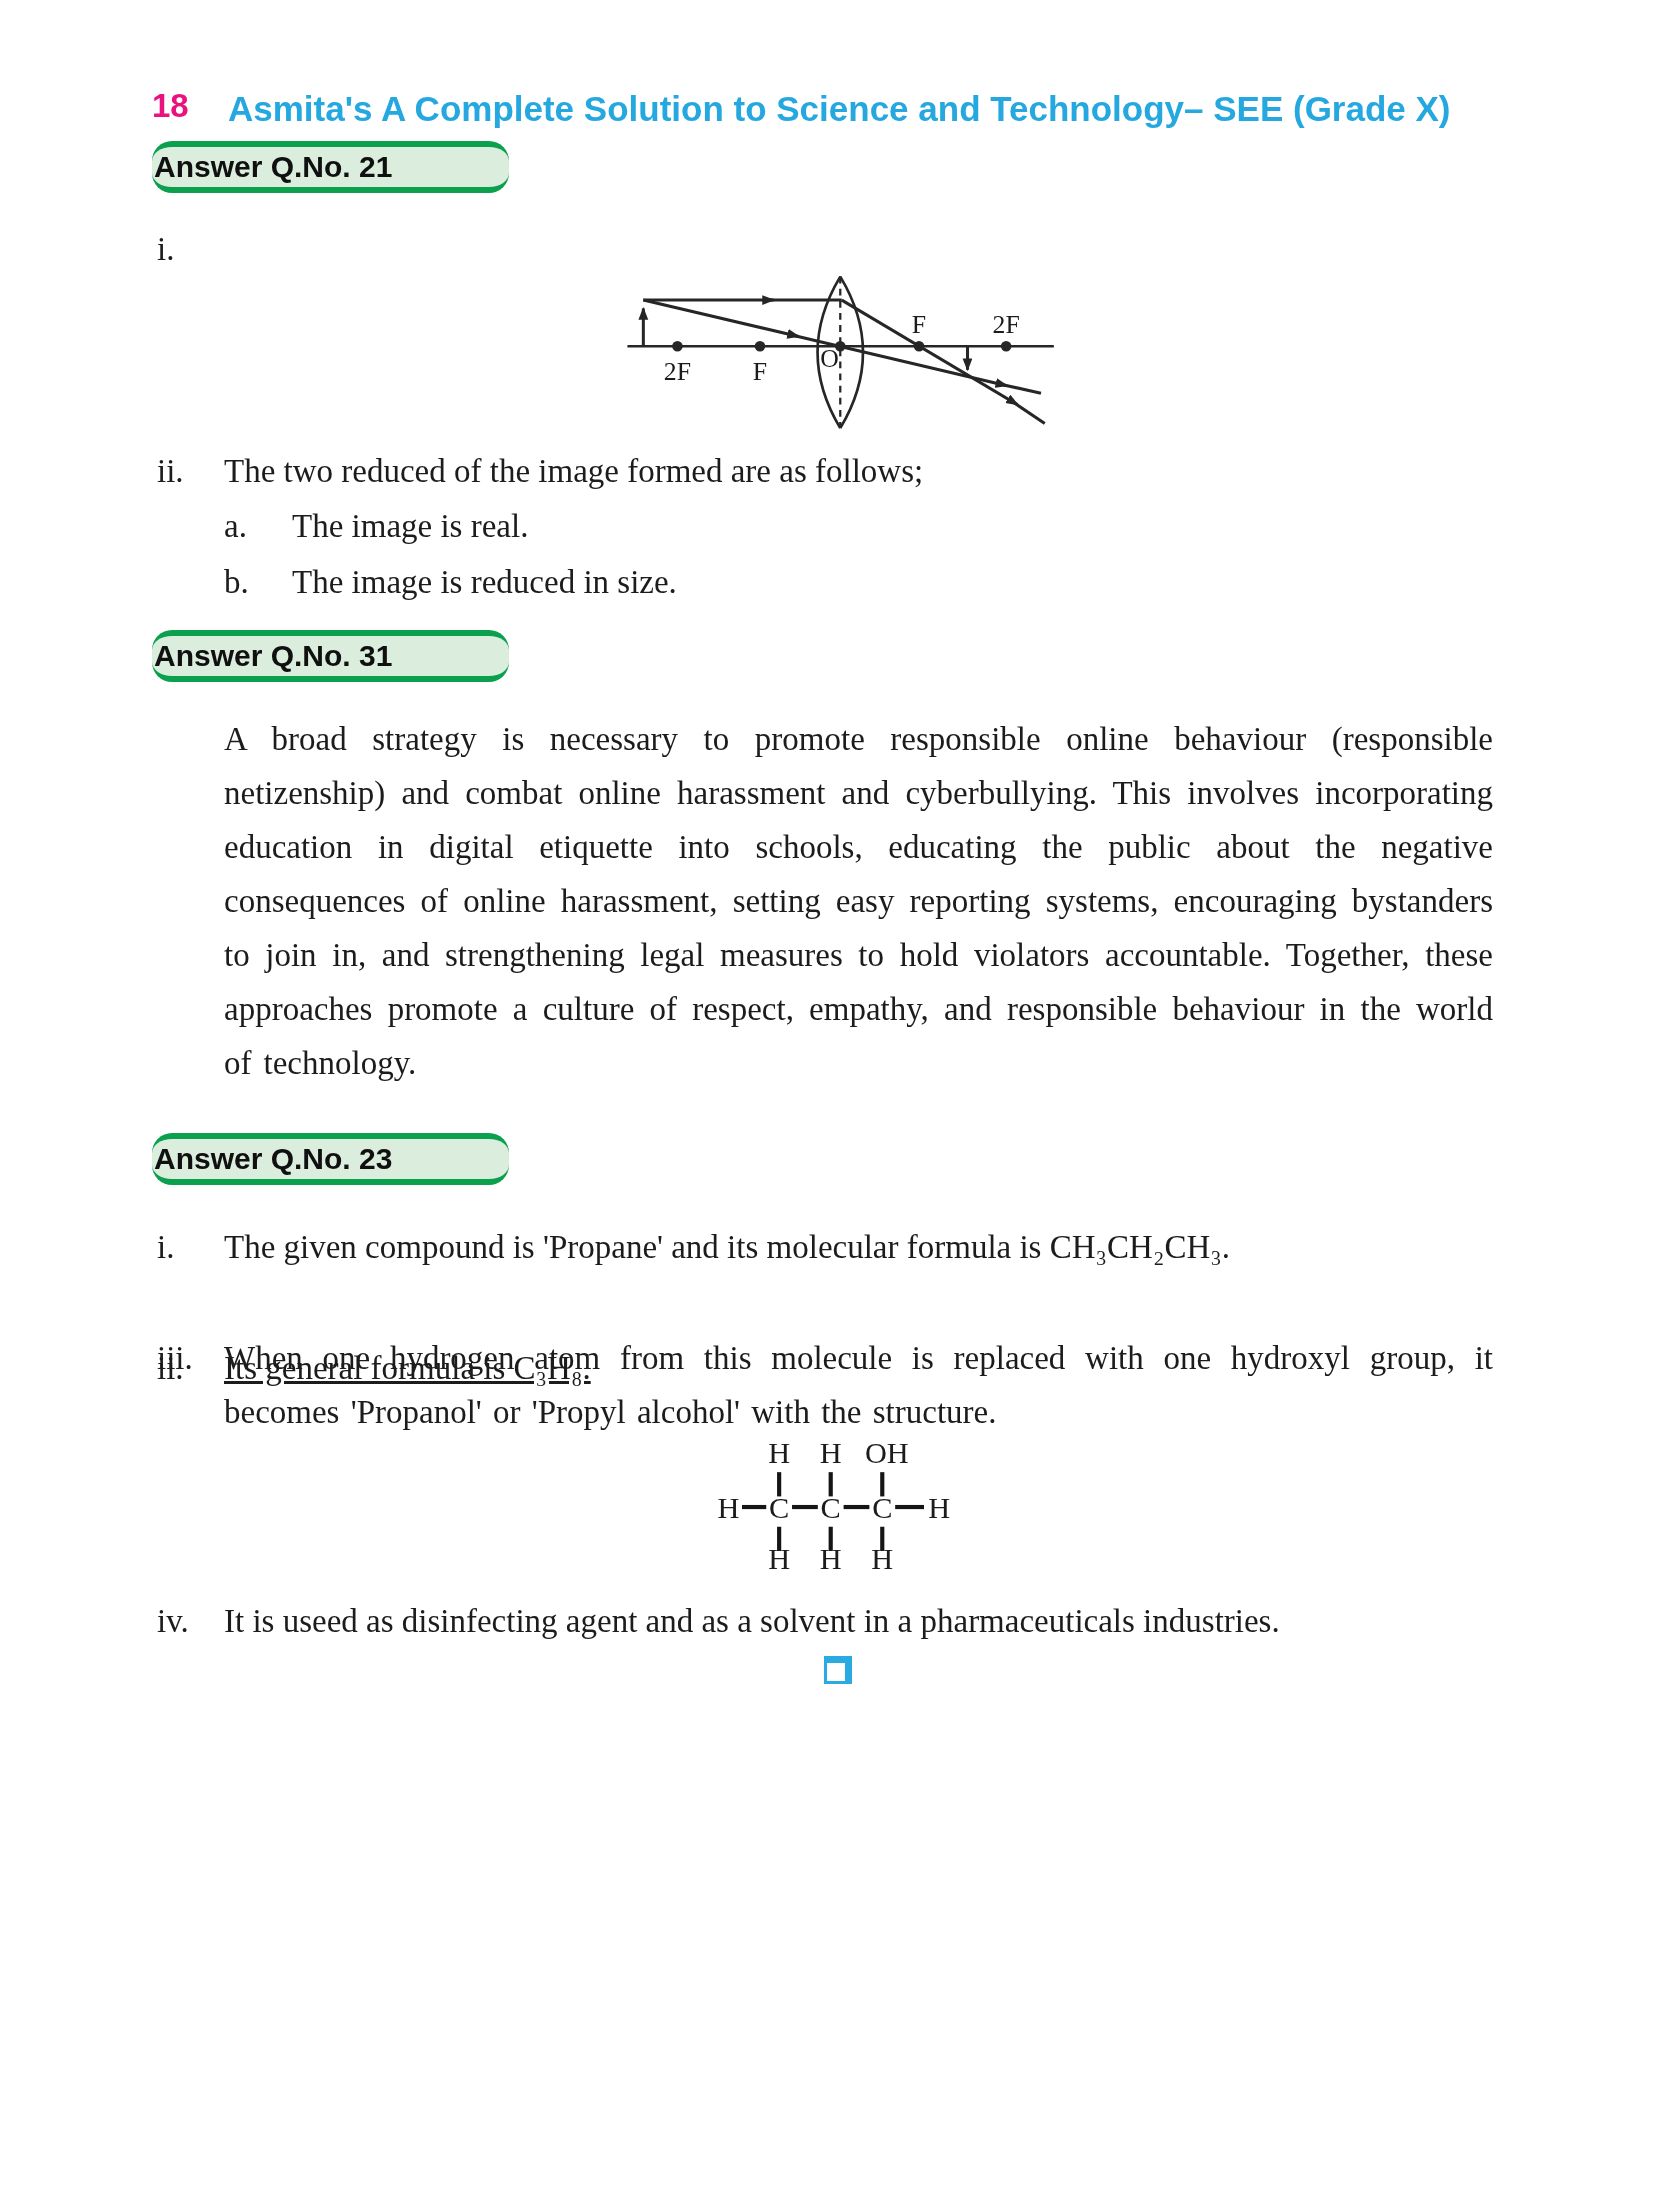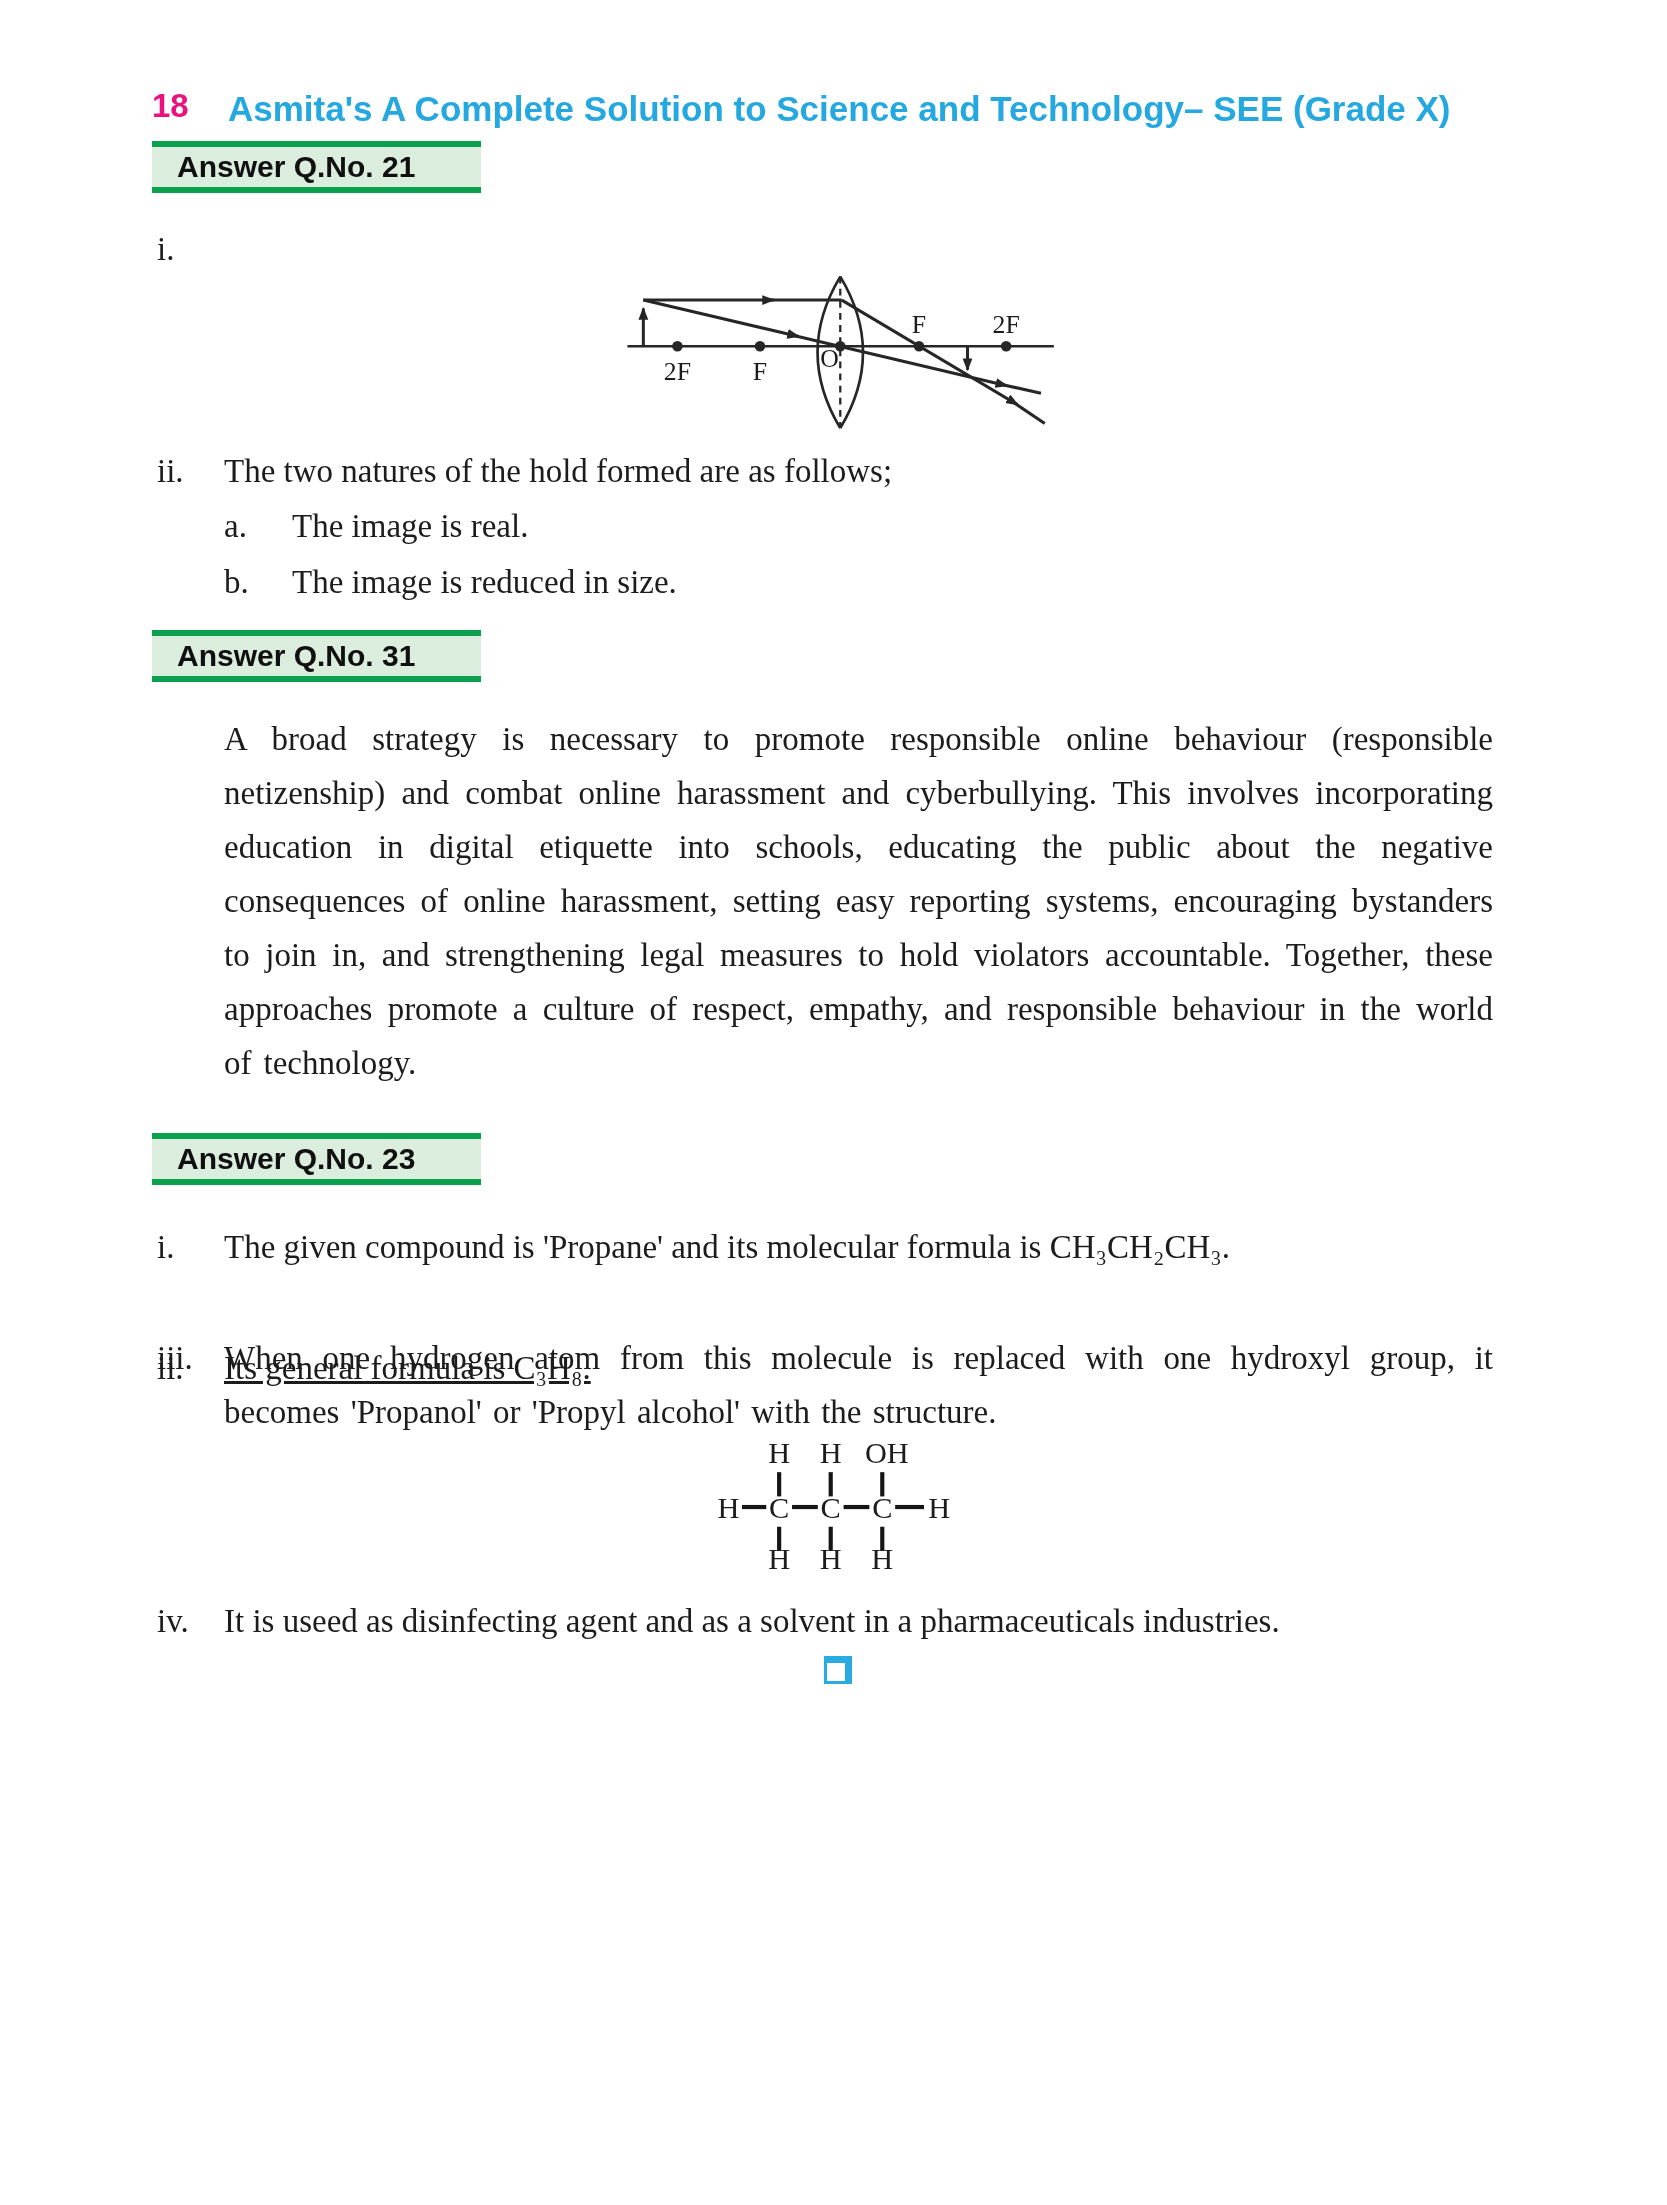--- a/index.html
+++ b/index.html
@@ -12,24 +12,24 @@
   .pgnum{
     left:152px;top:88px;font-family:"Liberation Sans","DejaVu Sans",sans-serif;
     font-weight:bold;font-size:33px;color:#e9127f;line-height:36px;
   }
   .booktitle{
     left:228px;top:92px;font-family:"Liberation Sans","DejaVu Sans",sans-serif;
     font-weight:bold;font-size:35px;color:#25a8df;line-height:33px;
   }
   
   .ansbox{
-    left:152px;width:329px;box-sizing:border-box;
+    left:152px;width:357px;box-sizing:border-box;
     background:#dbeddd;border-top:6.8px solid #0aa04e;border-bottom:6.8px solid #0aa04e;
     font-family:"Liberation Sans","DejaVu Sans",sans-serif;font-weight:bold;
-    font-size:30px;color:#101010;line-height:40px;padding-left:25px;
+    font-size:30px;color:#101010;line-height:40px;padding-left:2px;border-radius:20px;
   }
   
   .row{font-size:33px;line-height:54px;white-space:nowrap;}
   .mk{display:inline-block;width:67px;}
   .mk2{display:inline-block;width:68px;}
   .hang{left:157px;width:1336px;font-size:33px;line-height:54px;}
   .hang .mk{position:absolute;left:0;top:0;}
   .hang .tx{margin-left:67px;text-align:justify;text-justify:inter-word;word-spacing:3px;}
   .para{
     left:224px;width:1269px;font-size:33px;line-height:54px;
@@ -86,21 +86,21 @@
   <line x1="461" y1="106" x2="461" y2="137" stroke="#262626" stroke-width="4" marker-end="url(#ah)"></line>
 
   <text x="78" y="150" font-size="34" text-anchor="middle">2F</text>
   <text x="187" y="150" font-size="34" text-anchor="middle">F</text>
   <text x="279" y="134" font-size="34" text-anchor="middle">O</text>
   <text x="397" y="88" font-size="34" text-anchor="middle">F</text>
   <text x="512" y="88" font-size="34" text-anchor="middle">2F</text>
 </svg>
 
 <div class="abs row" style="left:157px;top:444px;">
-  <span class="mk">ii.</span><span>The two natures of the hold formed are as follows;</span>
+  <span class="mk">ii.</span><span>The two reduced of the image formed are as follows;</span>
 </div>
 <div class="abs row" style="left:224px;top:499px;">
   <span class="mk2">a.</span><span>The image is real.</span>
 </div>
 <div class="abs row" style="left:224px;top:555px;">
   <span class="mk2">b.</span><span>The image is reduced in size.</span>
 </div>
 
 <div class="abs ansbox" style="top:630px;">
   <span>Answer Q.No. 31</span>

